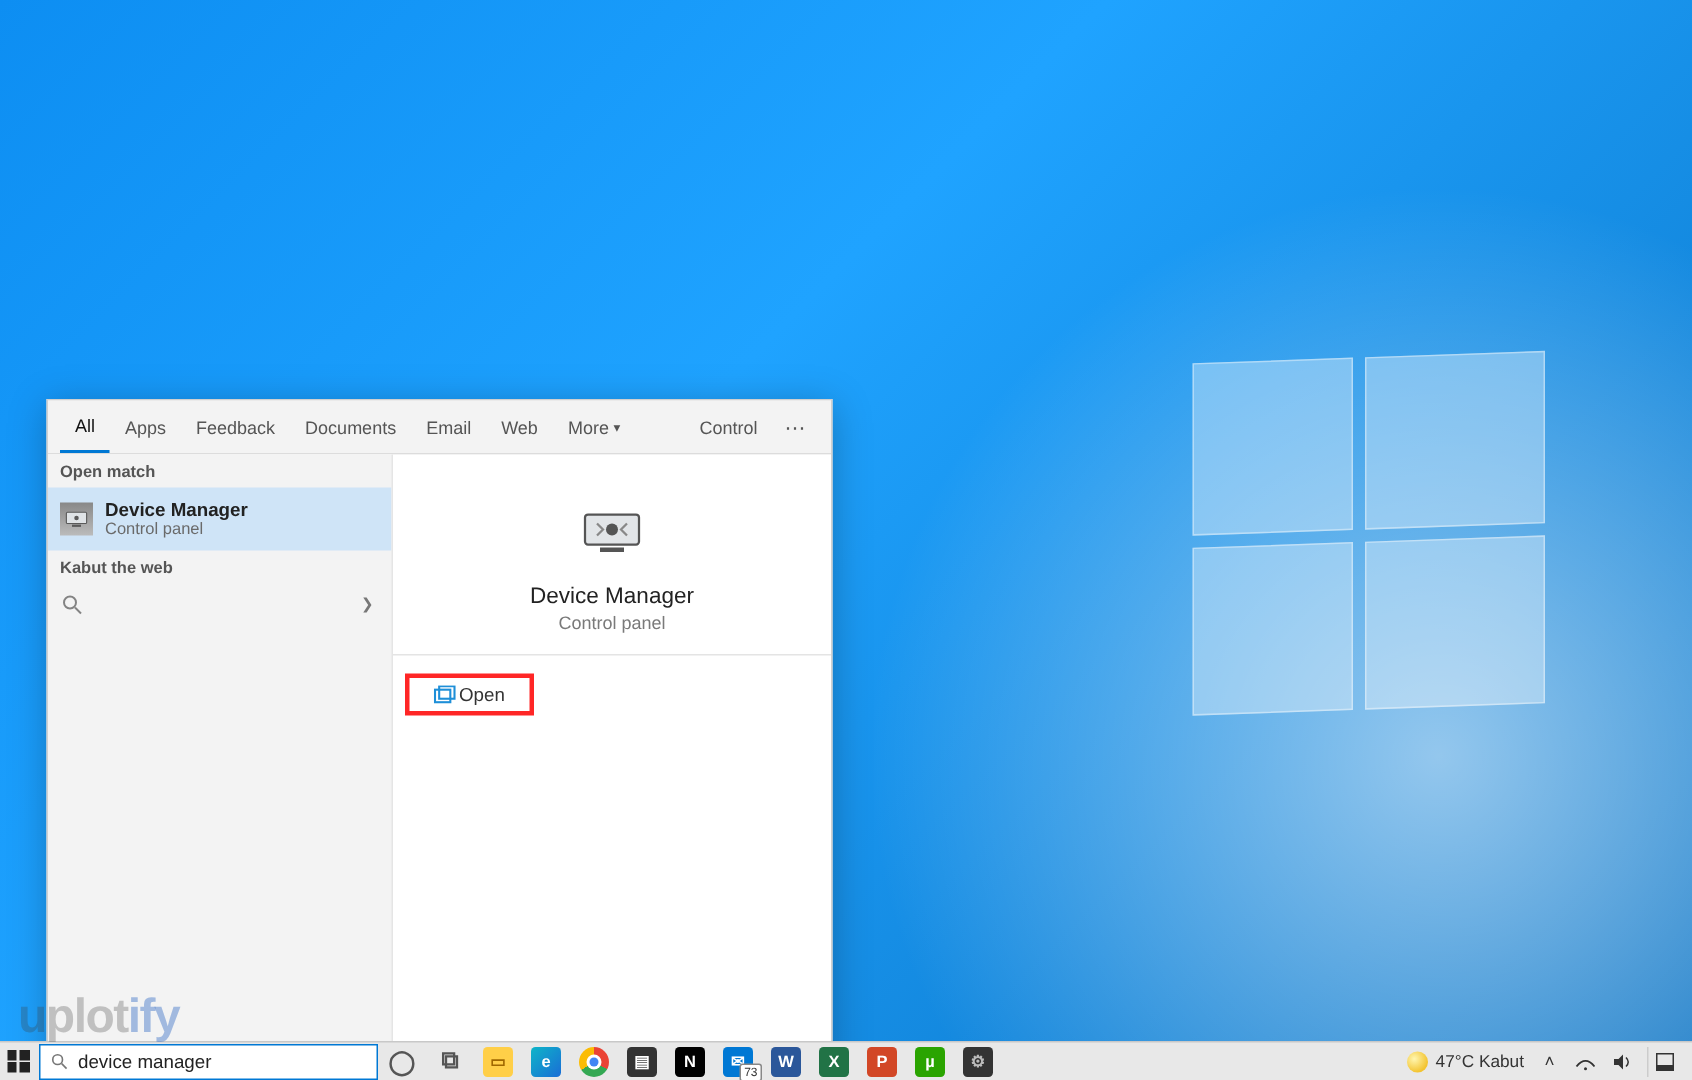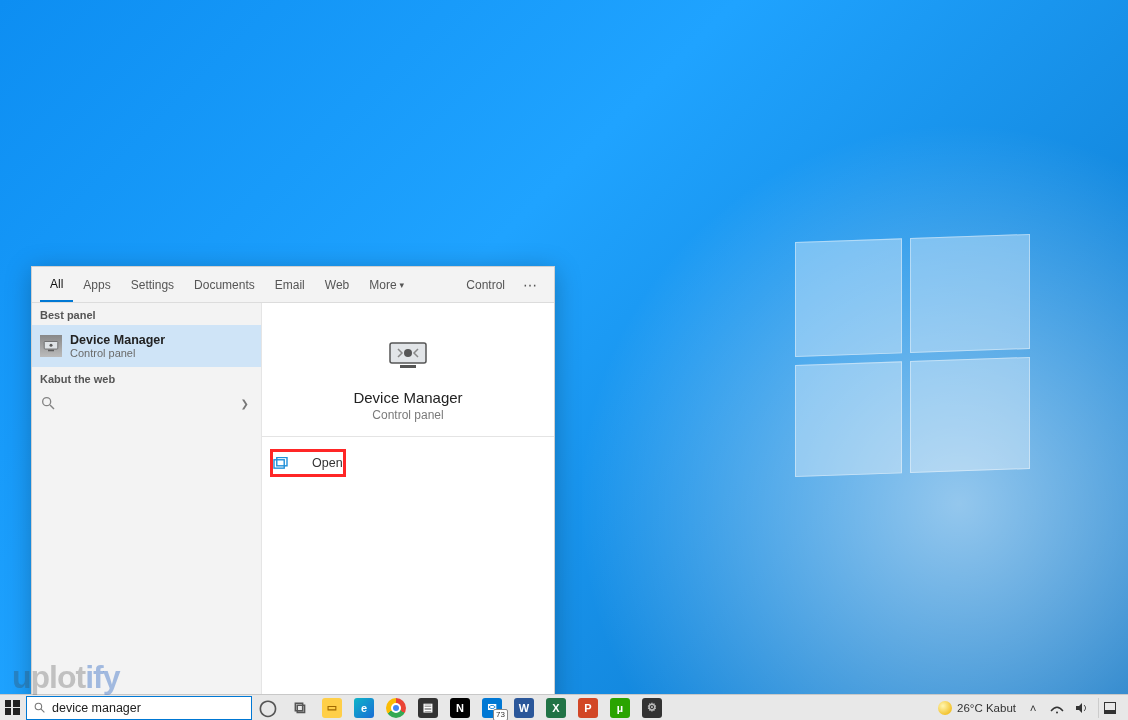--- a/index.html
+++ b/index.html
@@ -97,22 +97,22 @@
     display:flex; flex-direction:column; align-items:center;
     padding:28px 0 14px;
     border-bottom:1px solid #e4e4e4;
   }
   .detail-icon { width:48px; height:48px; margin-bottom:10px; }
   .detail-title { font-size:15px; color:#222; }
   .detail-sub { font-size:12px; color:#7a7a7a; margin-top:2px; }
 
   .open-row {
     margin:12px 0 0 8px;
-    display:flex; align-items:center; gap:24px;
-    padding:4px 0;
+    display:flex; align-items:center; gap:2px;
+    padding:4px 16px;
     width:fit-content;
     border:3px solid #ff2626;
     font-size:12.5px; color:#333;
   }
   .open-row .open-icon { width:15px; height:13px; }
 
   
   .taskbar {
     position:absolute; left:0; right:0; bottom:0; height:26px;
     background:#e8e8e8;
@@ -190,36 +190,36 @@
       <div class="pane"></div>
       <div class="pane"></div>
       <div class="pane"></div>
   </div>
 </div>
 
 <div class="search-popup">
   <div class="search-tabs">
     <div class="tab active">All</div>
     <div class="tab">Apps</div>
-    <div class="tab">Settings</div>
+    <div class="tab">Feedback</div>
     <div class="tab">Documents</div>
     <div class="tab">Email</div>
     <div class="tab">Web</div>
     <div class="tab">
       <span>More</span>
       <span class="chev">▾</span>
     </div>
     <div class="spacer"></div>
     <div class="tab">Control</div>
     <div class="ellipsis">⋯</div>
   </div>
 
   <div class="search-body">
     <div class="search-left">
-      <div class="sec-label">Best panel</div>
+      <div class="sec-label">Open match</div>
       <div class="best-match">
         <div class="bm-icon">
           <svg viewBox="0 0 24 24">
               <rect x="3" y="6" width="18" height="10" rx="1" fill="#dfe3e6" stroke="#5a5a5a"></rect>
               <rect x="8" y="17" width="8" height="2" fill="#5a5a5a"></rect>
               <circle cx="12" cy="11" r="2" fill="#5a5a5a"></circle>
             </svg>
         </div>
         <div>
           <div class="bm-title">Device Manager</div>
@@ -325,21 +325,21 @@
       <div class="tb-item">
         <div class="tile" style="background: rgb(51, 51, 51); color: rgb(187, 187, 187);">⚙</div>
       </div>
     </div>
 
   <div class="tb-spacer"></div>
 
   <div class="tb-tray">
     <div class="weather">
       <div class="dot"></div>
-      <span>26°C  Kabut</span>
+      <span>47°C  Kabut</span>
     </div>
     <div class="trayicon">˄</div>
     <div class="trayicon">
       <svg viewBox="0 0 14 14">
           <path d="M1 10c4-5 8-5 12 0" stroke="#333" fill="none" stroke-width="1.3"></path>
           <circle cx="7" cy="11.5" r="1" fill="#333"></circle>
         </svg>
     </div>
     <div class="trayicon">
       <svg viewBox="0 0 14 14">

